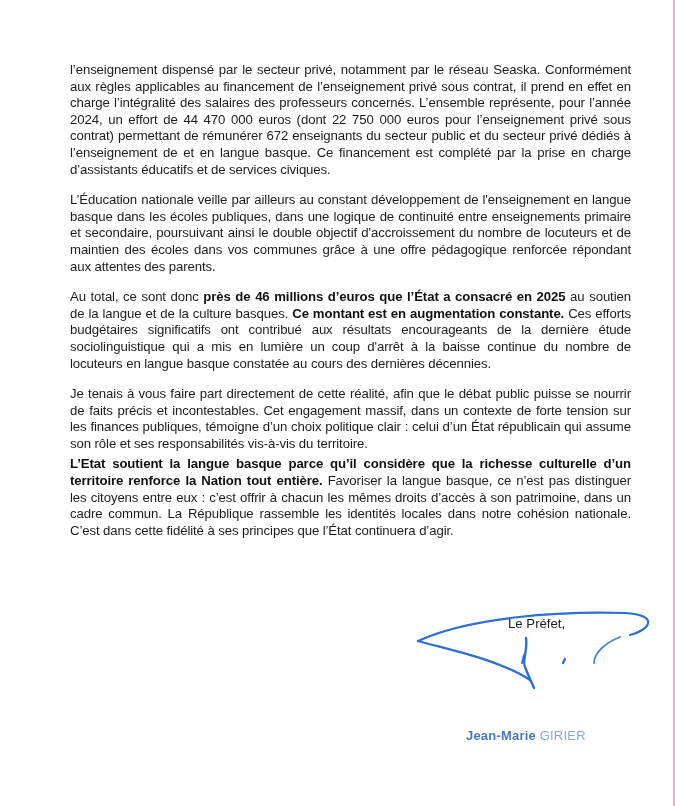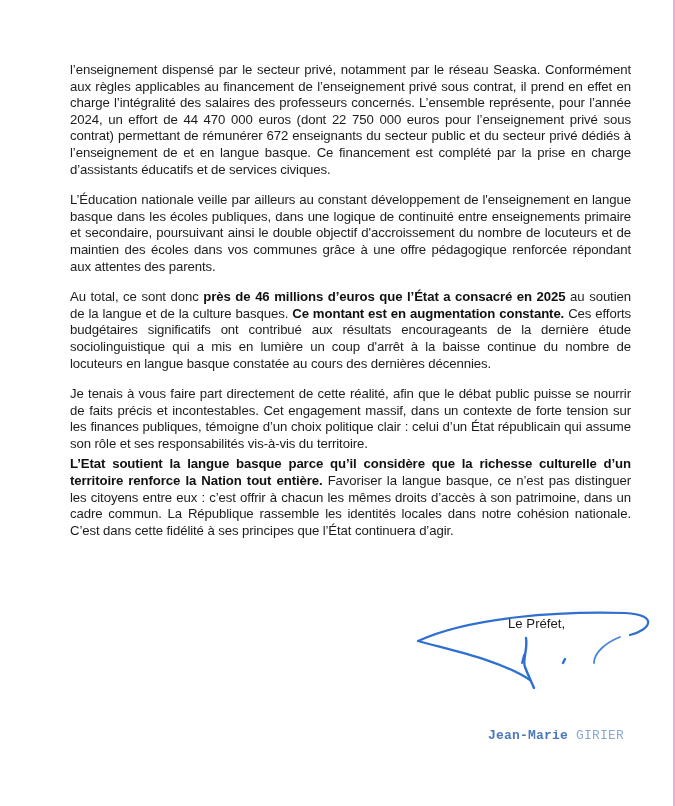--- a/index.html
+++ b/index.html
@@ -22,22 +22,22 @@
     font-family: "Liberation Sans", sans-serif;
     font-size: 13.2px; color: #1c1c1c; letter-spacing: -0.1px;
   }
   .prefet {
     position: absolute; left: 508px; top: 616px;
     font-family: "Liberation Sans", sans-serif;
     font-size: 13.2px; color: #1c1c1c;
   }
   .signature { position: absolute; left: 410px; top: 605px; width: 250px; height: 100px; }
   .signer {
-    position: absolute; left: 488px; top: 728px;
-    font-family: Liberation Mono, monospace; font-size: 13px;
+    position: absolute; left: 466px; top: 728px;
+    font-family: Liberation Sans, sans-serif; font-size: 13px;
     color: #5a86c4; letter-spacing: 0.2px;
   }
   .signer .first { font-weight: bold; color: #4a78bb; }
   .signer .last { color: #8aa8d4; }
 </style>
 </head>
 <body>
 
 <div class="page">
   <div class="body-text">

